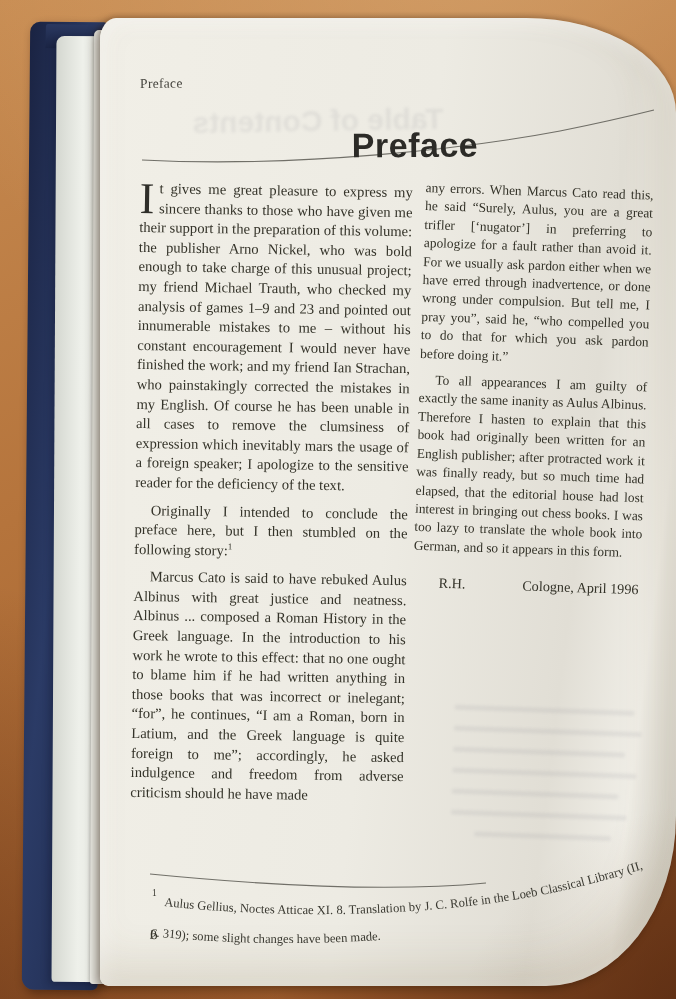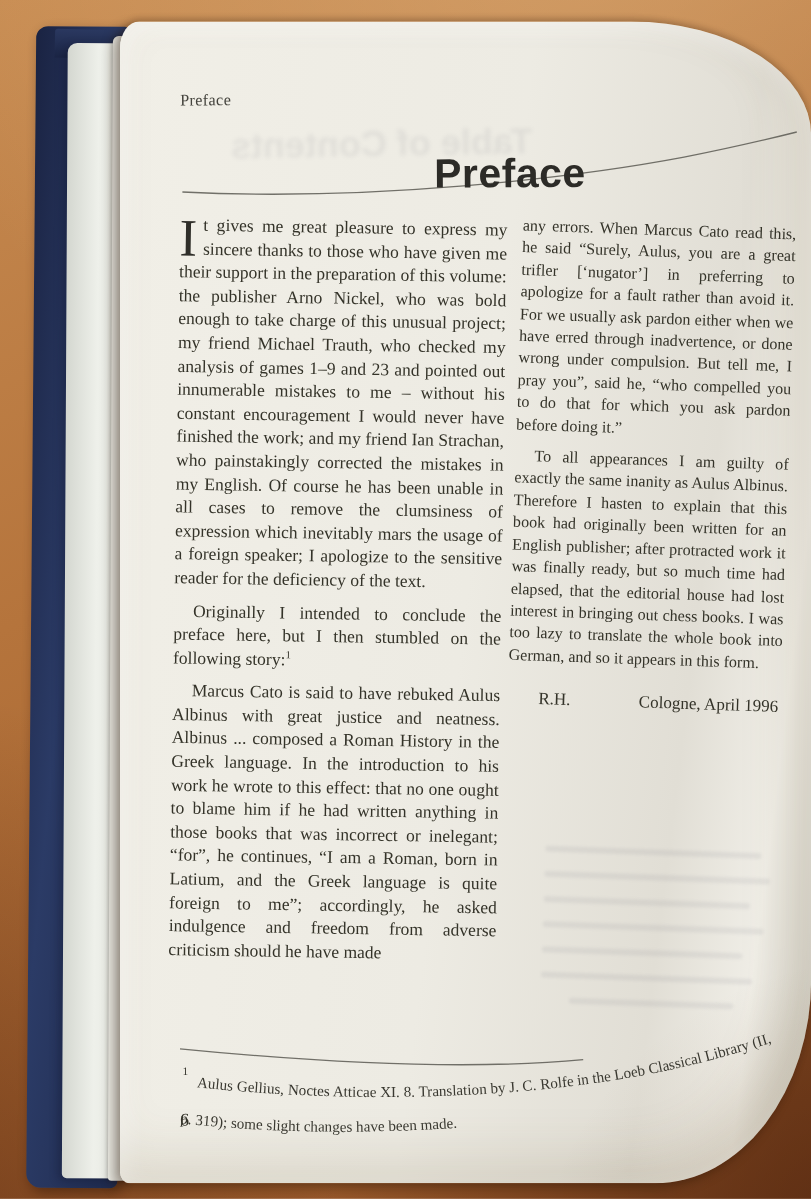--- a/index.html
+++ b/index.html
@@ -65,21 +65,21 @@
     transform:rotate(2deg);filter:blur(1.4px);pointer-events:none;}
   .ghost-lines div{height:5px;margin-bottom:16px;background:#70707e;border-radius:2px;}
   .ghost-lines div:nth-child(1){width:92%;}
   .ghost-lines div:nth-child(2){width:96%;}
   .ghost-lines div:nth-child(3){width:88%;}
   .ghost-lines div:nth-child(4){width:94%;}
   .ghost-lines div:nth-child(5){width:85%;}
   .ghost-lines div:nth-child(6){width:90%;}
   .ghost-lines div:nth-child(7){width:70%;margin-left:12%;}
   
-  .content{position:absolute;left:150px;top:76px;width:514px;}
+  .content{position:absolute;left:140px;top:76px;width:514px;}
   .running-head{
     font-size:13.5px;color:#45443e;letter-spacing:0.3px;
     transform:rotate(-0.5deg);transform-origin:left top;
   }
   .head-rule{position:absolute;left:0;top:26px;width:516px;height:70px;overflow:visible;}
   .title{
     margin:34px 0 14px;text-align:center;
     font-family:"Liberation Sans", sans-serif;font-weight:bold;font-size:34px;
     letter-spacing:0.5px;color:#2c2b27;
     transform:translateX(18px) rotate(-0.3deg);

